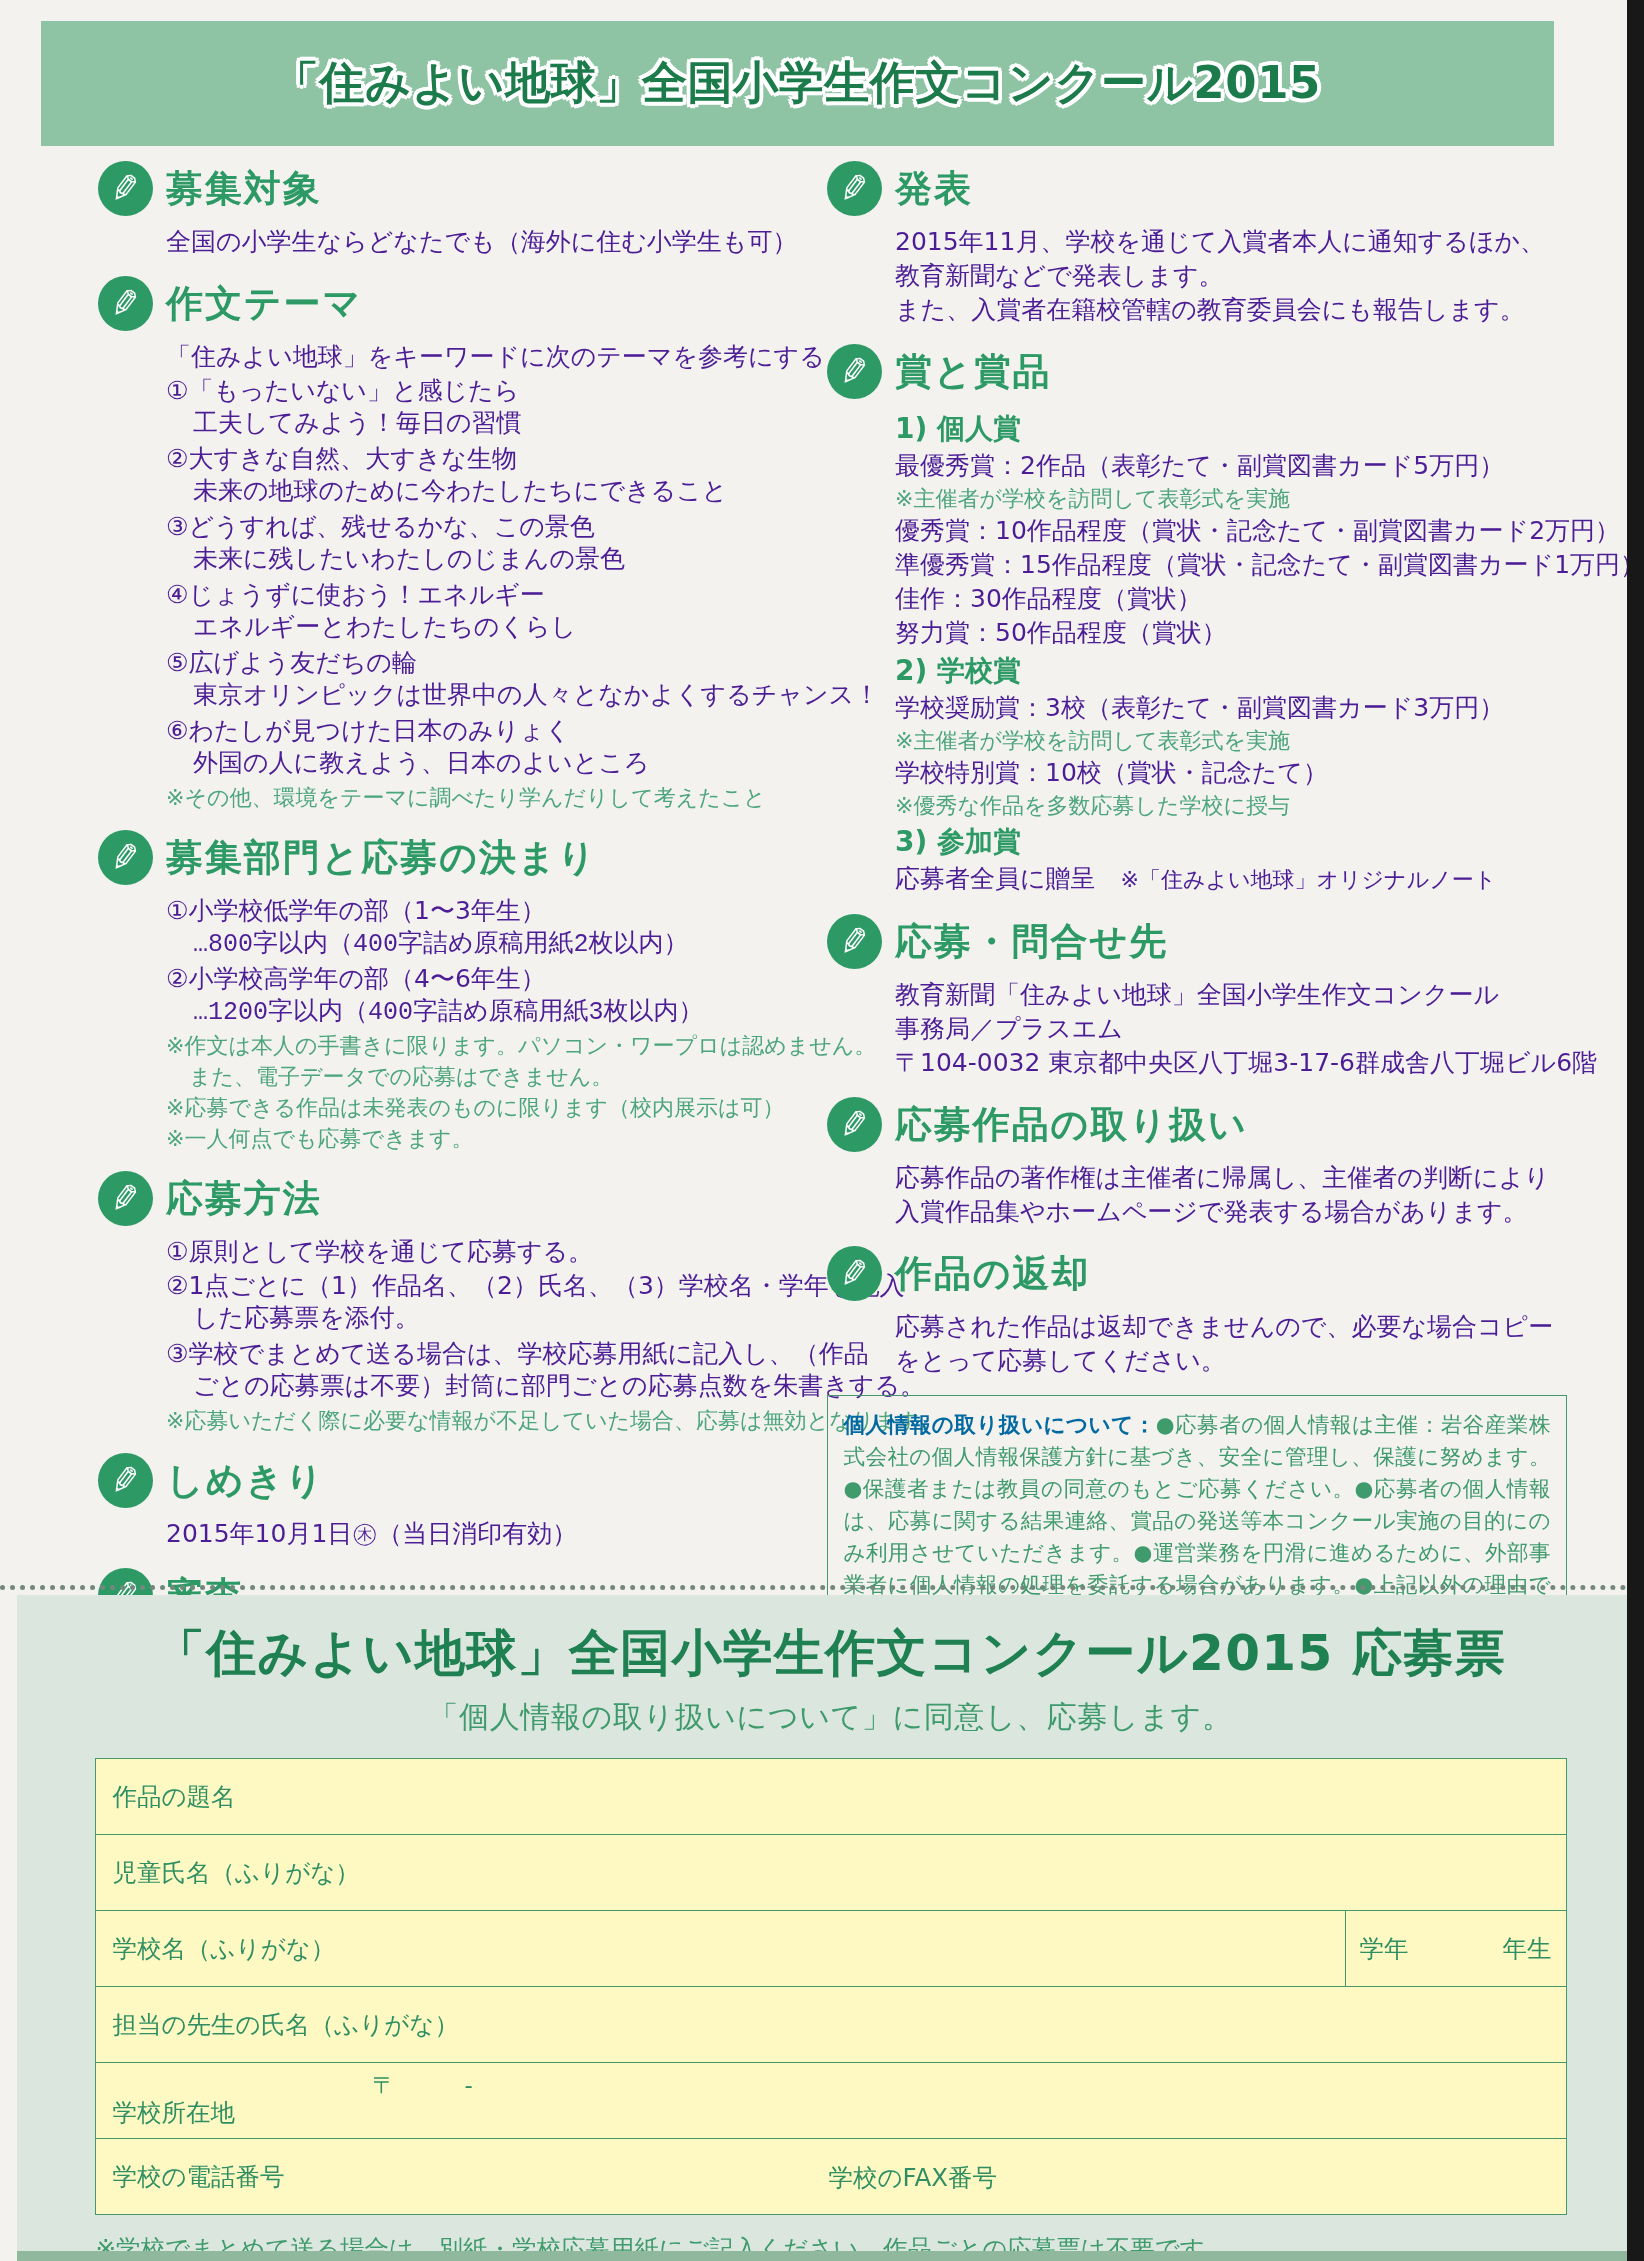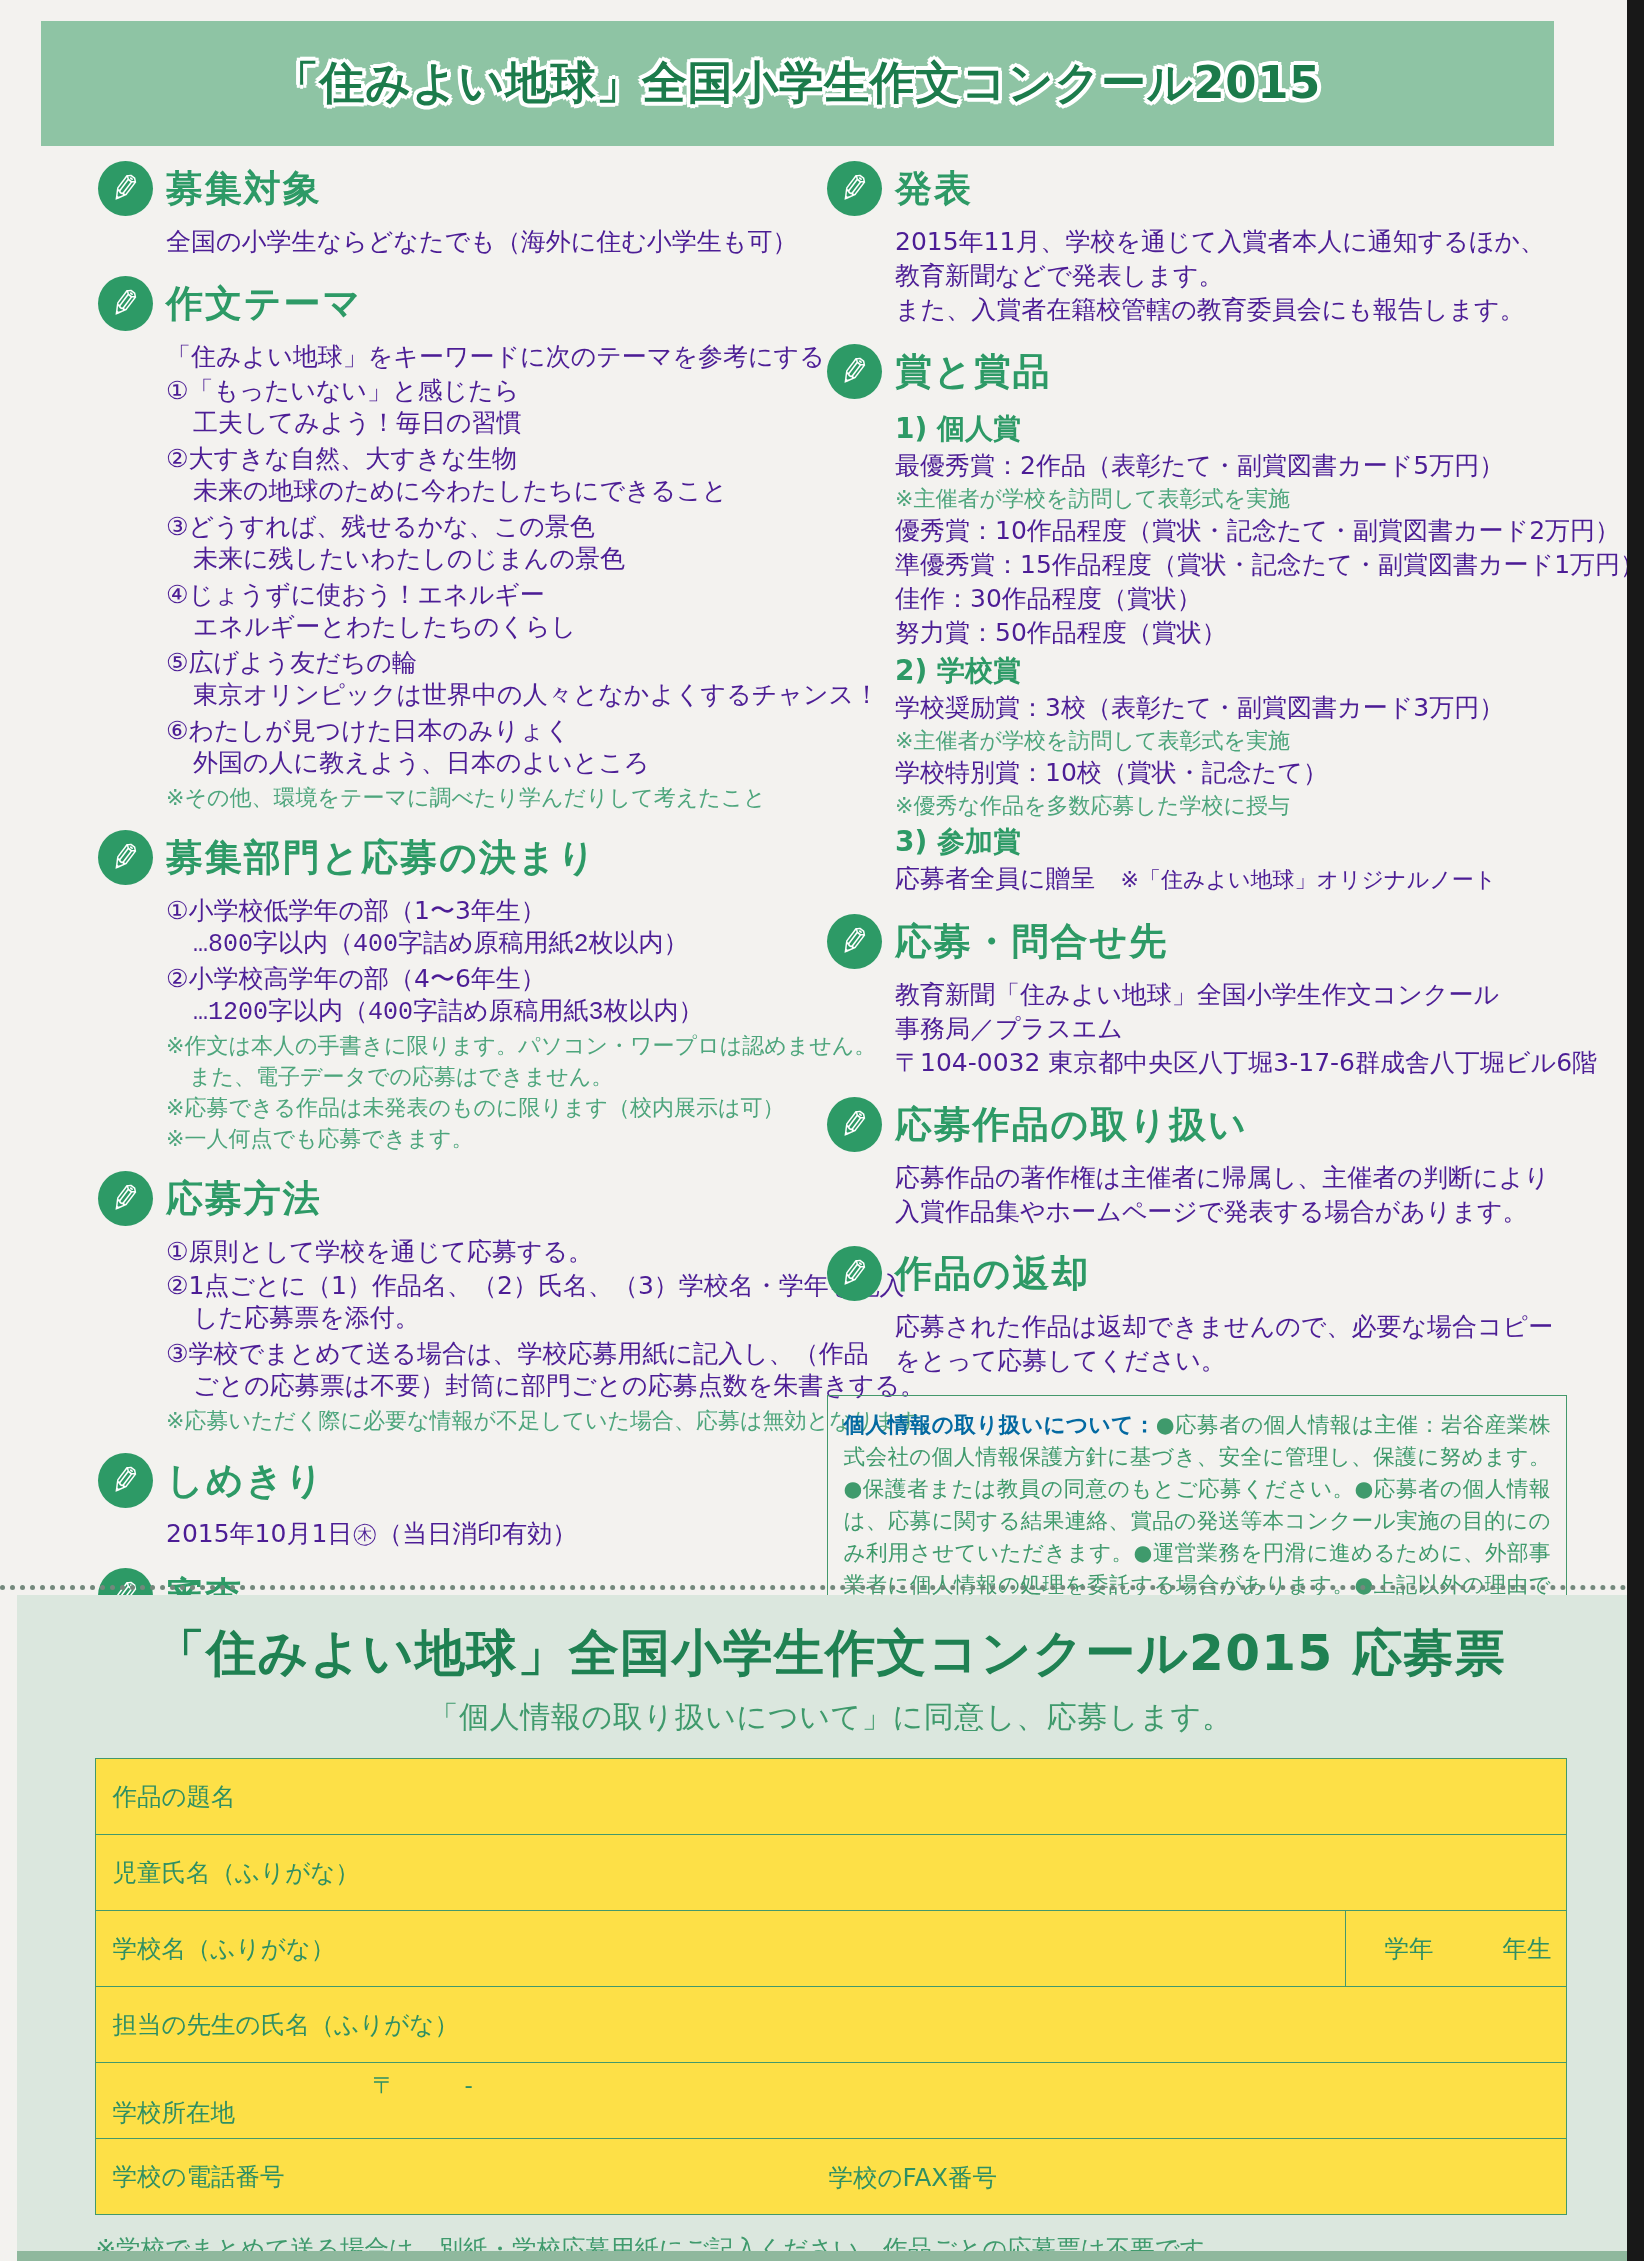--- a/index.html
+++ b/index.html
@@ -78,35 +78,35 @@
   #form-title{
     margin-top:24.5px;text-align:center;
     font-size:50px;font-weight:700;color:#1f8152;letter-spacing:1.3px;white-space:nowrap;
   }
   #form-subtitle{
     margin-top:10.3px;text-align:center;
     font-size:30px;color:#3f9a6c;letter-spacing:0.6px;white-space:nowrap;
   }
   #entry-table{
     width:1470px;margin:20.6px auto 0 auto;
-    background:#fde047;
+    background:#fef9c3;
     border:1.9px solid #43996b;
     display:flex;flex-direction:column;
   }
   .frow{position:relative;height:75px;display:flex;align-items:center;}
   .frow + .frow{border-top:1.3px solid #43996b;}
   .flabel{font-size:24.5px;color:#2f8f63;padding-left:17px;white-space:nowrap;}
   
   .grade-cell{
     position:absolute;right:0;top:0;bottom:0;width:221px;
     border-left:1.3px solid #43996b;
     display:flex;align-items:center;justify-content:space-between;
     padding:0 14px;box-sizing:border-box;
   }
-  .grade-cell .flabel{padding-left:0;margin-left:25px;}
+  .grade-cell .flabel{padding-left:0;}
   
   .addr-row{align-items:flex-end;}
   .addr-row .flabel{padding-bottom:9px;}
   .postal{position:absolute;left:277px;top:6.4px;font-size:23px;color:#2f8f63;white-space:nowrap;}
   
   .fax-label{position:absolute;left:716px;top:50%;transform:translateY(-50%);}
   #form-footnote{
     width:1470px;margin:17px auto 0 auto;
     font-size:24.5px;color:#3f9a6c;white-space:nowrap;
   }

